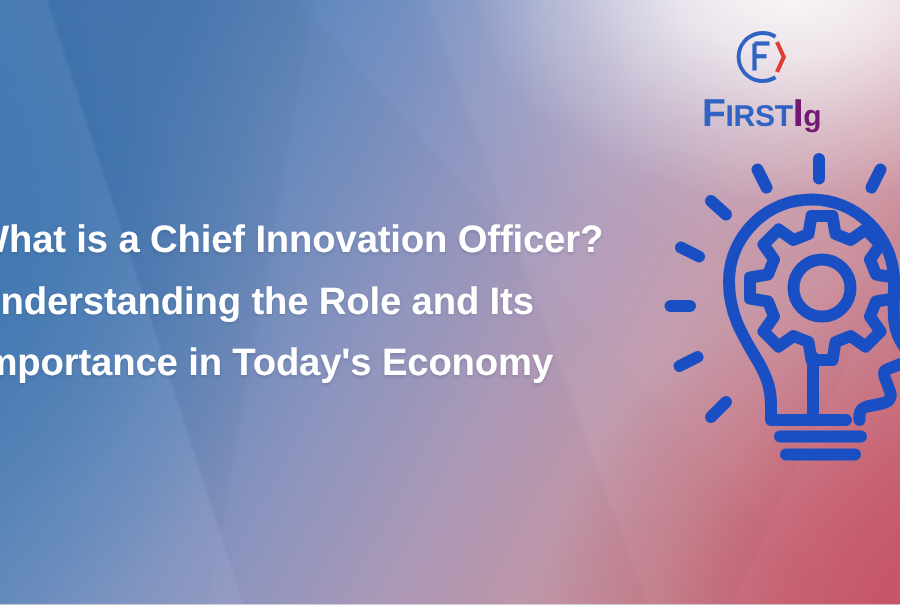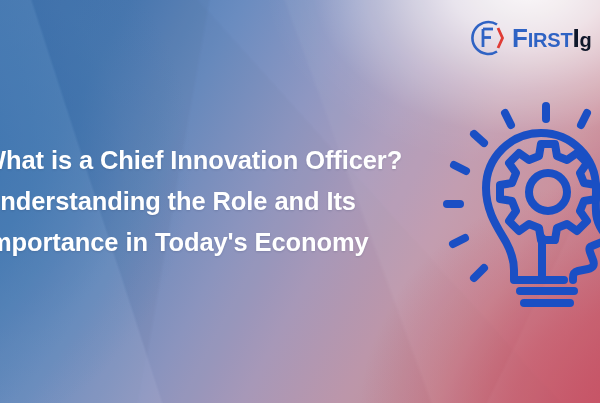--- a/index.html
+++ b/index.html
@@ -76,33 +76,34 @@
 
   
   .logo {
     position:absolute;
     top:18px;
     left:468px;
     display:flex;
     align-items:center;
     gap:4px;
     white-space:nowrap;
+    flex-direction:column;
   }
   .logo-mark { width:40px; height:40px; display:block; flex:0 0 auto; }
   .logo-word {
     font-size:26px;
     font-weight:700;
     letter-spacing:-0.2px;
     line-height:1;
     display:flex;
     align-items:baseline;
     font-family:"Liberation Sans", sans-serif;
   }
   .logo-word .w1 { color:#2f63c4; }
-  .logo-word .w2 { color:#0f172a; }
+  .logo-word .w2 { color:#701a75; }
   .logo-word .cap { font-size:26px; }
   .logo-word .sc  { font-size:20px; }
 
   
   .headline {
     position:absolute;
     left:-18px;
     top:140px;
     width:480px;
     color:#ffffff;

